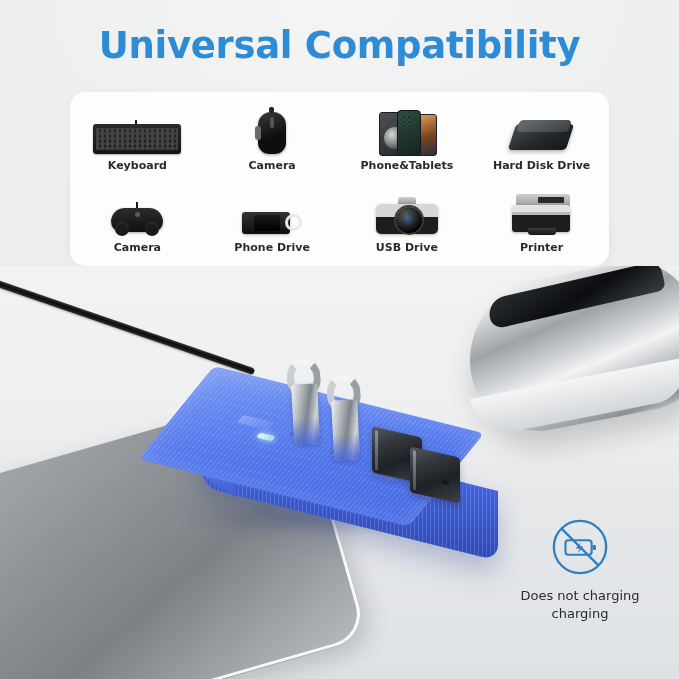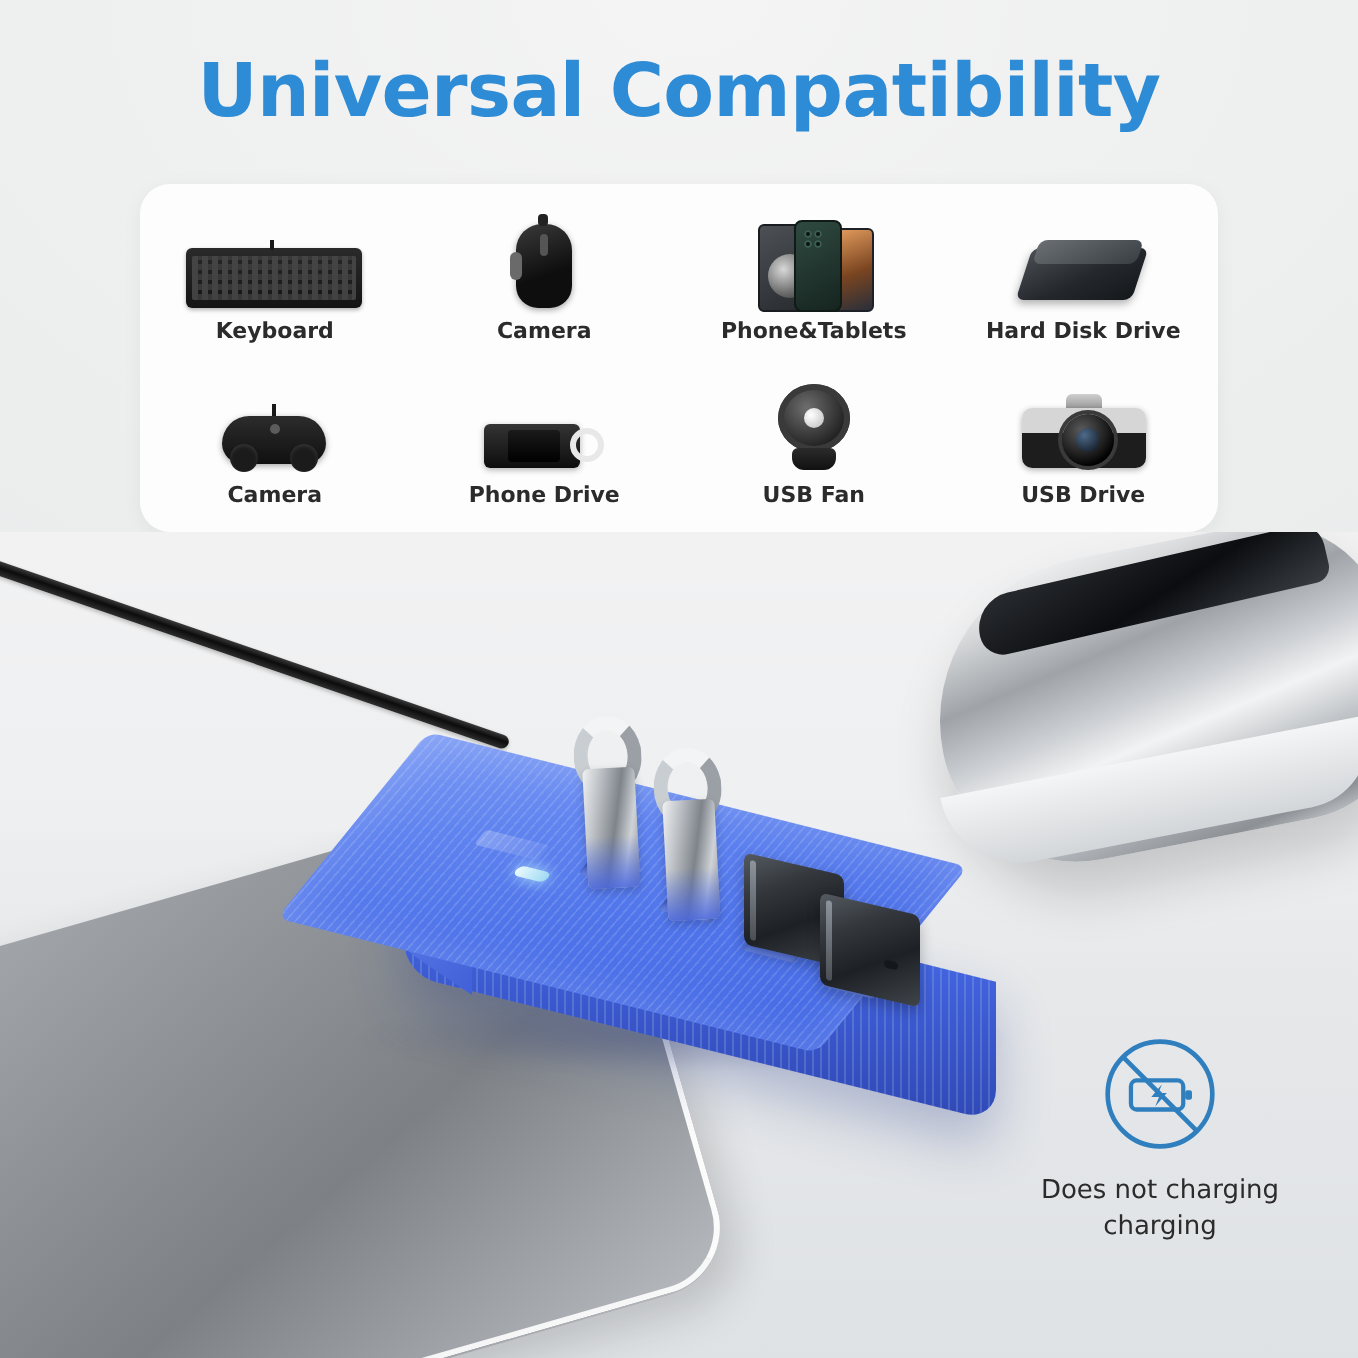--- a/index.html
+++ b/index.html
@@ -317,41 +317,42 @@
       <div class="cell">
         <div class="icon-box">
           <div class="fd">
               <div class="fd-b"></div>
               <span class="fd-ring"></span>
             </div>
         </div>
         <div class="cap">Phone Drive</div>
       </div>
 
-      <div class="cell">
-        <div class="icon-box">
-          <div class="fan">
-              <div class="fan-head"></div>
-              <div class="fan-base"></div>
-            </div>
-        </div>
-        <div class="cap">USB Fan</div>
-      </div>
 
       <div class="cell">
         <div class="icon-box">
           <div class="cam">
               <span class="cam-vf"></span>
               <div class="cam-b"></div>
               <div class="cam-lens"></div>
             </div>
         </div>
         <div class="cap">USB Drive</div>
       </div>
 
+      <div class="cell">
+        <div class="icon-box">
+          <div class="prt">
+              <div class="prt-top"></div>
+              <div class="prt-b"></div>
+              <span class="prt-tray"></span>
+            </div>
+        </div>
+        <div class="cap">Printer</div>
+      </div>
 
     </div>
   </div>
 
   <div id="scene">
 
     <div class="floor"></div>
 
     <div class="laptop"></div>
     <div class="laptop-edge"></div>

